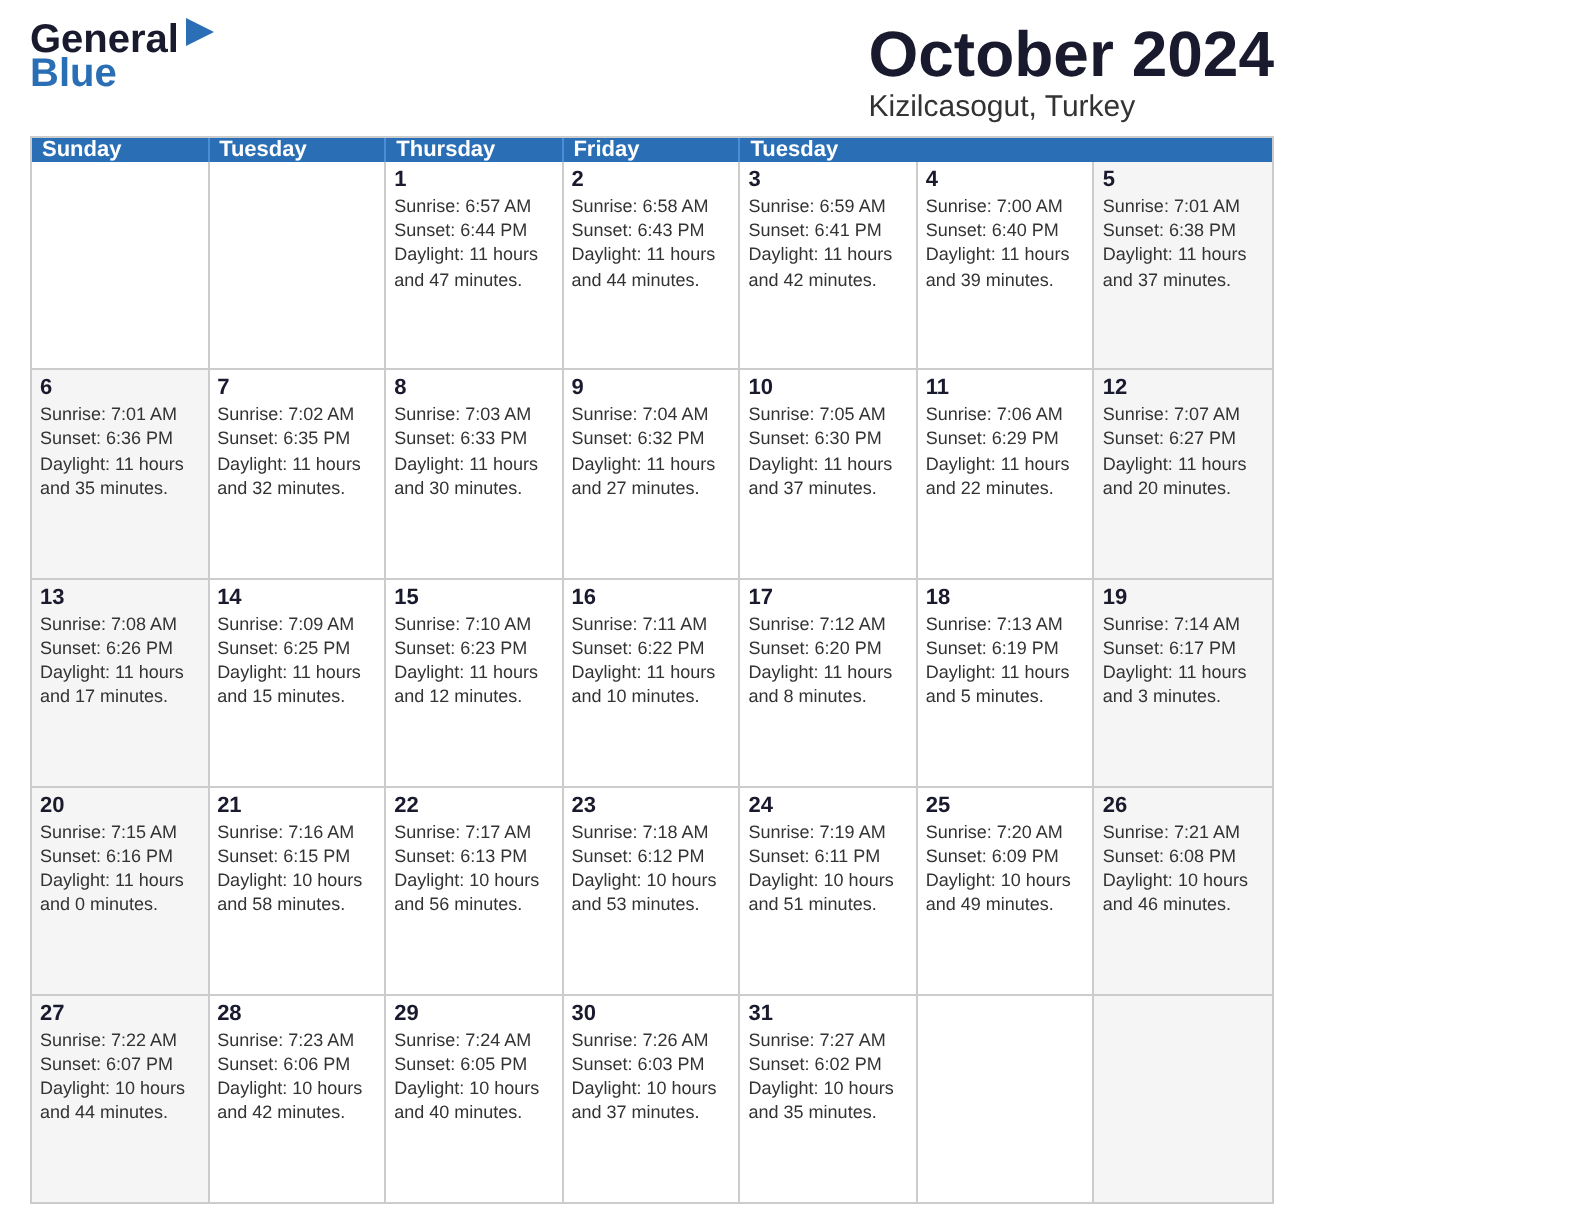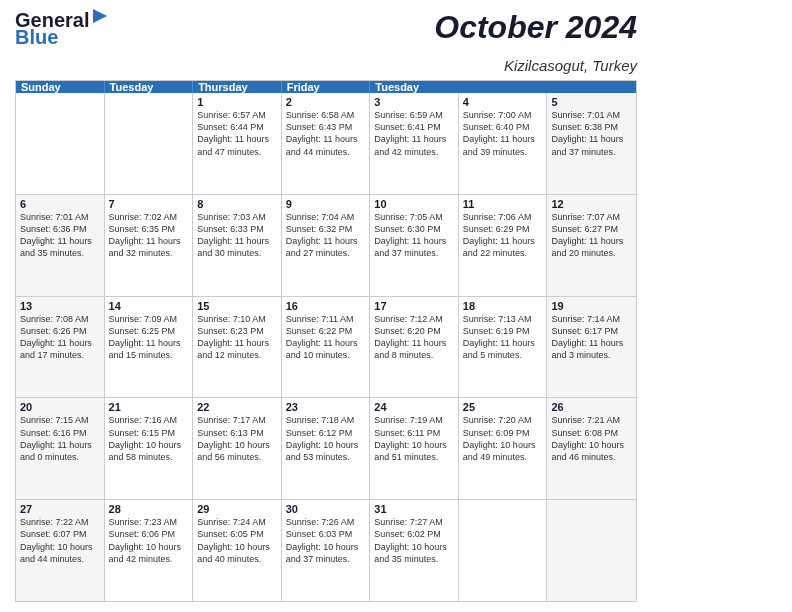--- a/index.html
+++ b/index.html
@@ -22,33 +22,31 @@
       justify-content: space-between;
       align-items: flex-start;
       margin-bottom: 6px;
     }
     .logo {
       display: flex;
       flex-direction: column;
       align-items: flex-start;
     }
     .title-block {
-      text-align: right;
-      font-style: italic;
+      text-align: left;
     }
     .month-title {
       font-size: 32px;
       font-weight: bold;
       color: #1a1a2e;
       line-height: 1.1;
     }
     .location {
       font-size: 15px;
       color: #333;
-      margin-top: 12px;
     }
     .calendar {
       flex: 1;
       display: flex;
       flex-direction: column;
       border: 1px solid #ccc;
     }
     .cal-header {
       display: grid;
       grid-template-columns: repeat(7, 1fr);

